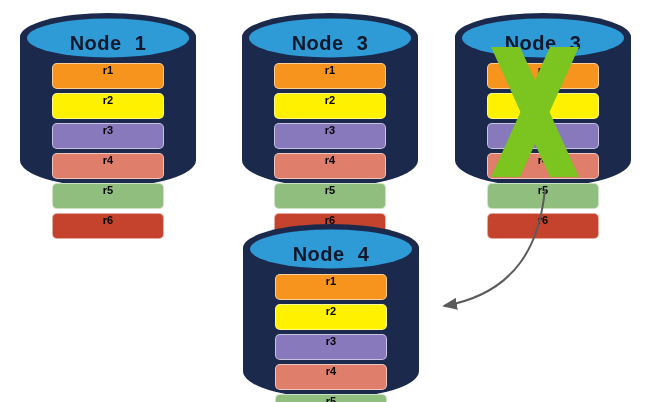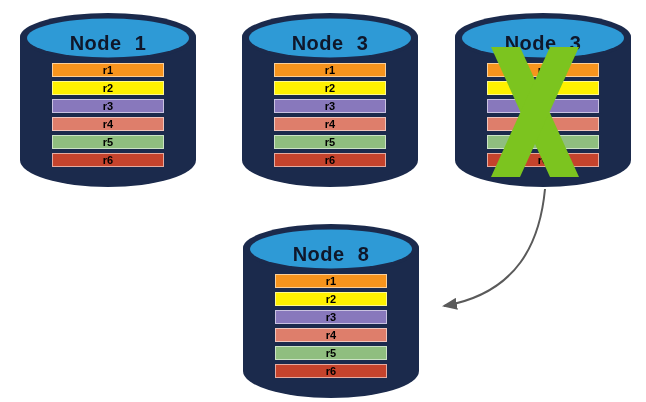--- a/index.html
+++ b/index.html
@@ -27,23 +27,23 @@
   .cyl .cap{fill:var(--cylinder-top);}
   .node-title{
     position:absolute;left:0;top:24px;width:100%;
     text-align:center;
     color:#0f172a;font-weight:bold;font-size:20px;line-height:24px;
     letter-spacing:0.5px;word-spacing:7px;
   }
   .bars{position:absolute;left:35px;top:56px;width:112px;}
   .bar{
     box-sizing:border-box;
-    height:14px;margin-bottom:4px;
+    height:26px;margin-bottom:4px;
     border:1px solid rgba(255,255,255,0.55);
-    border-radius:0;
+    border-radius:5px;
     text-align:center;
     font-size:11px;font-weight:bold;color:#000;
     line-height:12px;
   }
   .x-mark{
     position:absolute;left:39px;top:40px;width:88px;height:130px;
   }
   .x-mark path{fill:var(--failure-x);}
   .arrow-layer{
     position:absolute;left:0;top:0;width:646px;height:402px;
@@ -111,21 +111,21 @@
       <path d="M88,0 L59,0 L0,130 L29,130 Z"></path>
     </svg>
   </div>
 
   <div class="node pos-n4">
     <svg class="cyl" viewBox="0 0 182 184" aria-hidden="true">
       <path class="body" d="M3,30 L3,153 A88,27 0 0 0 179,153 L179,30 Z"></path>
       <ellipse class="rim" cx="91" cy="30" rx="88" ry="24"></ellipse>
       <ellipse class="cap" cx="91" cy="31" rx="81" ry="19.5"></ellipse>
     </svg>
-    <div class="node-title">Node 8</div>
+    <div class="node-title">Node 4</div>
     <div class="bars">
         <div class="bar" style="background: rgb(247, 148, 29);">r1</div>
         <div class="bar" style="background: rgb(255, 241, 0);">r2</div>
         <div class="bar" style="background: rgb(136, 120, 188);">r3</div>
         <div class="bar" style="background: rgb(222, 126, 107);">r4</div>
         <div class="bar" style="background: rgb(143, 190, 127);">r5</div>
         <div class="bar" style="background: rgb(197, 67, 44);">r6</div>
       </div>
   </div>
 

